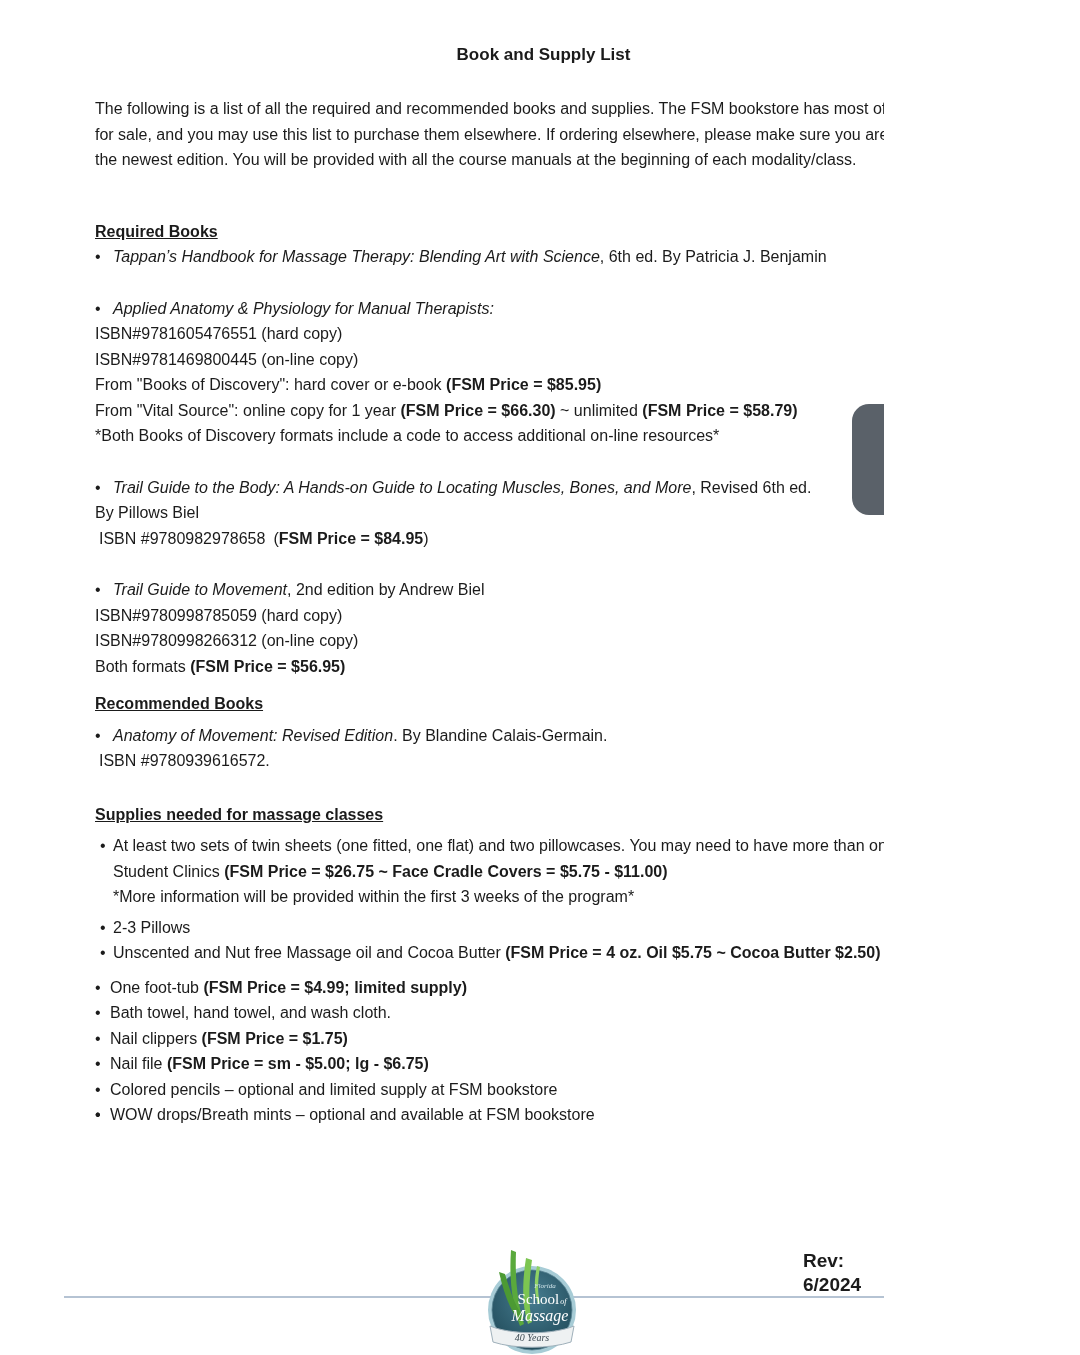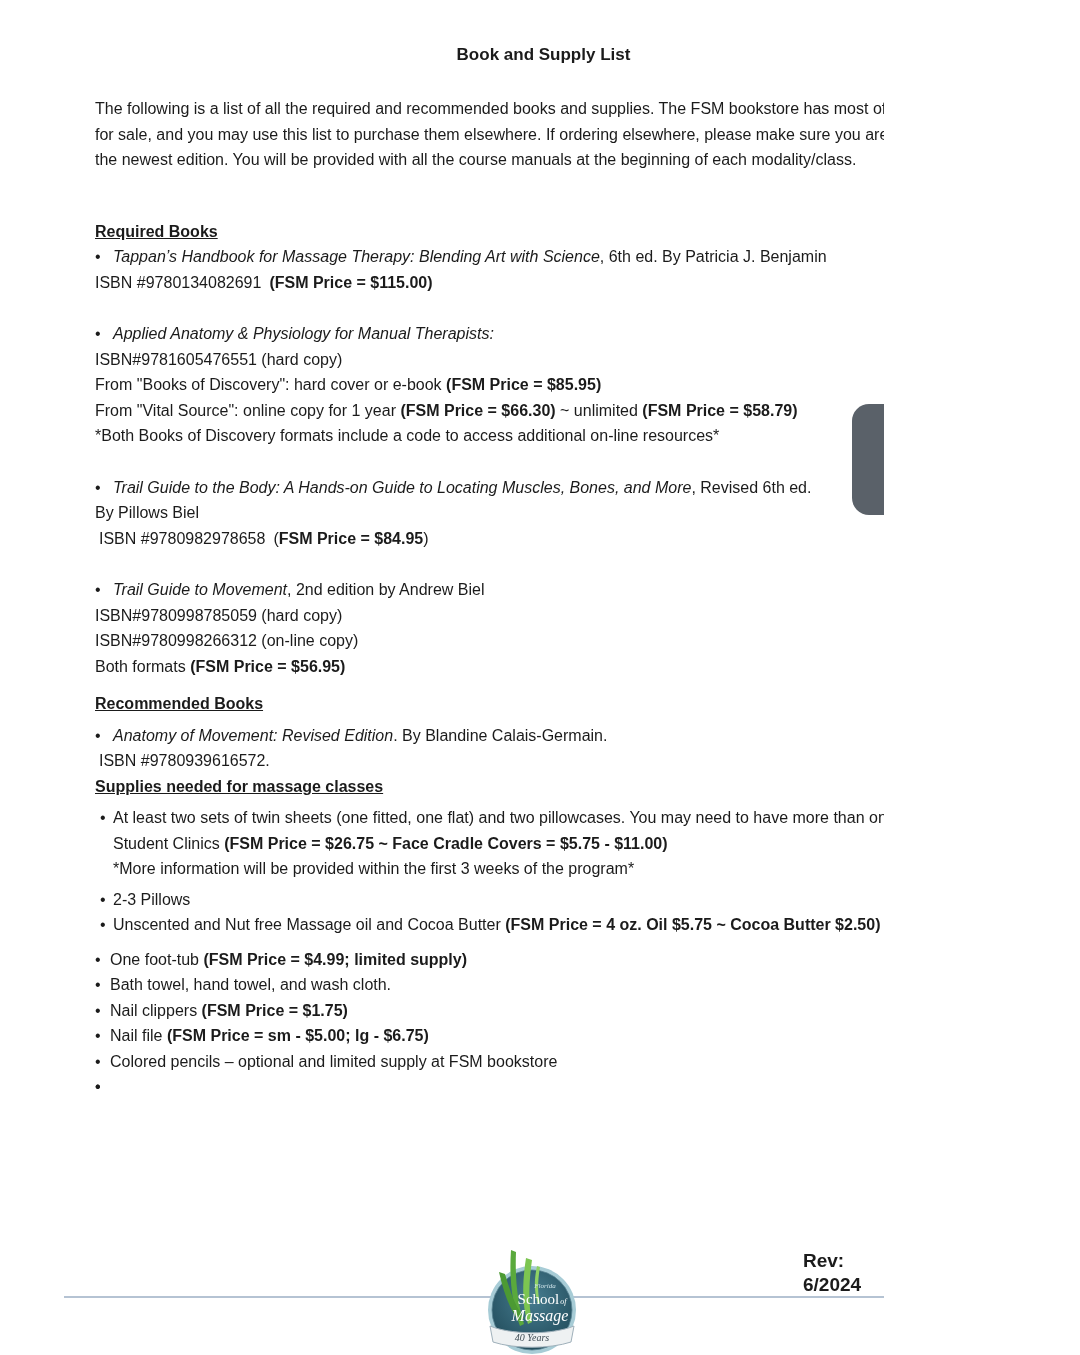--- a/index.html
+++ b/index.html
@@ -5,21 +5,21 @@
   html,body{margin:0;padding:0;background:#fff;}
   .page{position:relative;width:884px;height:1355px;background:#ffffff;overflow:hidden;
         font-family:"Liberation Sans",sans-serif;font-size:16px;line-height:25.5px;color:#1b1b1b;}
   .content{position:absolute;left:95px;top:44px;width:897px;}
   .title{text-align:center;font-weight:bold;font-size:17px;line-height:22px;margin:0 0 30px 0;}
   .hd{font-weight:bold;text-decoration:underline;}
   .i{font-style:italic;}
   .b{font-weight:bold;}
   .gap{margin-left:8px;}
   .mt6{margin-top:6px;} .mt5{margin-top:5px;} .mt9{margin-top:9px;}
-  .mt12{margin-top:12px;} .mt26{margin-top:26px;} .mt28{} .mt34{margin-top:46px;}
+  .mt12{margin-top:12px;} .mt26{margin-top:26px;} .mt28{margin-top:28px;} .mt34{margin-top:46px;}
   .li{position:relative;padding-left:18px;}
   .blt{position:absolute;left:0;top:0;}
   .li2{position:relative;padding-left:15px;}
   
   .sig{position:absolute;left:884px;top:1118px;width:56px;text-align:left;}
   .sig-initials{display:inline-block;font-size:21px;line-height:24px;font-weight:500;color:#141414;
         letter-spacing:4px;transform:rotate(-4deg) skewX(-8deg);margin-left:7px;}
   .sig-line{width:42px;height:3px;background:#3f80c8;margin-top:3px;}
   .sig-name{font-size:11px;line-height:14px;color:#3f86cc;margin-left:4px;margin-top:1px;text-decoration:underline;}
   
@@ -39,30 +39,28 @@
     <div class="title">Book and Supply List</div>
 
     <div>The following is a list of all the required and recommended books and supplies. The FSM bookstore has most of these items for sale, and you may use this list to purchase them elsewhere. If ordering elsewhere, please make sure you are purchasing the newest edition. You will be provided with all the course manuals at the beginning of each modality/class.</div>
 
     <div class="hd mt34">Required Books</div>
 
     <div>
       <div class="li">
         <span class="blt">• </span><span class="i">Tappan’s Handbook for Massage Therapy: Blending Art with Science</span><span>, 6th ed. By Patricia J. Benjamin</span>
       </div>
-      <div>
-        <span>ISBN #9780134082691</span><span class="b gap">(FSM Price = $115.00)</span>
-      </div>
     </div>
 
     <div class="mt26">
       <div class="li">
         <span class="blt">• </span><span class="i">Applied Anatomy &amp; Physiology for Manual Therapists:</span>
       </div>
       <div>ISBN#9781605476551 (hard copy)</div>
+      <div>ISBN#9781469800445 (on-line copy)</div>
       <div>
         <span>From "Books of Discovery": hard cover or e-book </span><span class="b">(FSM Price = $85.95)</span>
       </div>
       <div>
         <span>From "Vital Source": online copy for 1 year </span><span class="b">(FSM Price = $66.30)</span><span> ~ unlimited </span><span class="b">(FSM Price = $58.79)</span>
       </div>
       <div>*Both Books of Discovery formats include a code to access additional on-line resources*</div>
     </div>
 
     <div class="mt26">
@@ -123,21 +121,21 @@
       <div class="li2">
         <span class="blt">• </span><span>Nail file </span><span class="b">(FSM Price = sm - $5.00; lg - $6.75)</span>
       </div>
       <div class="li2">
         <span class="blt">• </span><span>Colored pencils – optional and limited supply at FSM bookstore</span>
       </div>
       <div class="li2">
         <span class="blt">• </span>
       </div>
       <div class="li2">
-        <span class="blt">• </span>
+        <span class="blt">• </span><span>WOW drops/Breath mints – optional and available at FSM bookstore</span>
       </div>
     </div>
   </div>
 
   <div class="sig">
     <span class="sig-initials">KK</span>
     <div class="sig-line"></div>
     <div class="sig-name">Kzk</div>
   </div>
 

